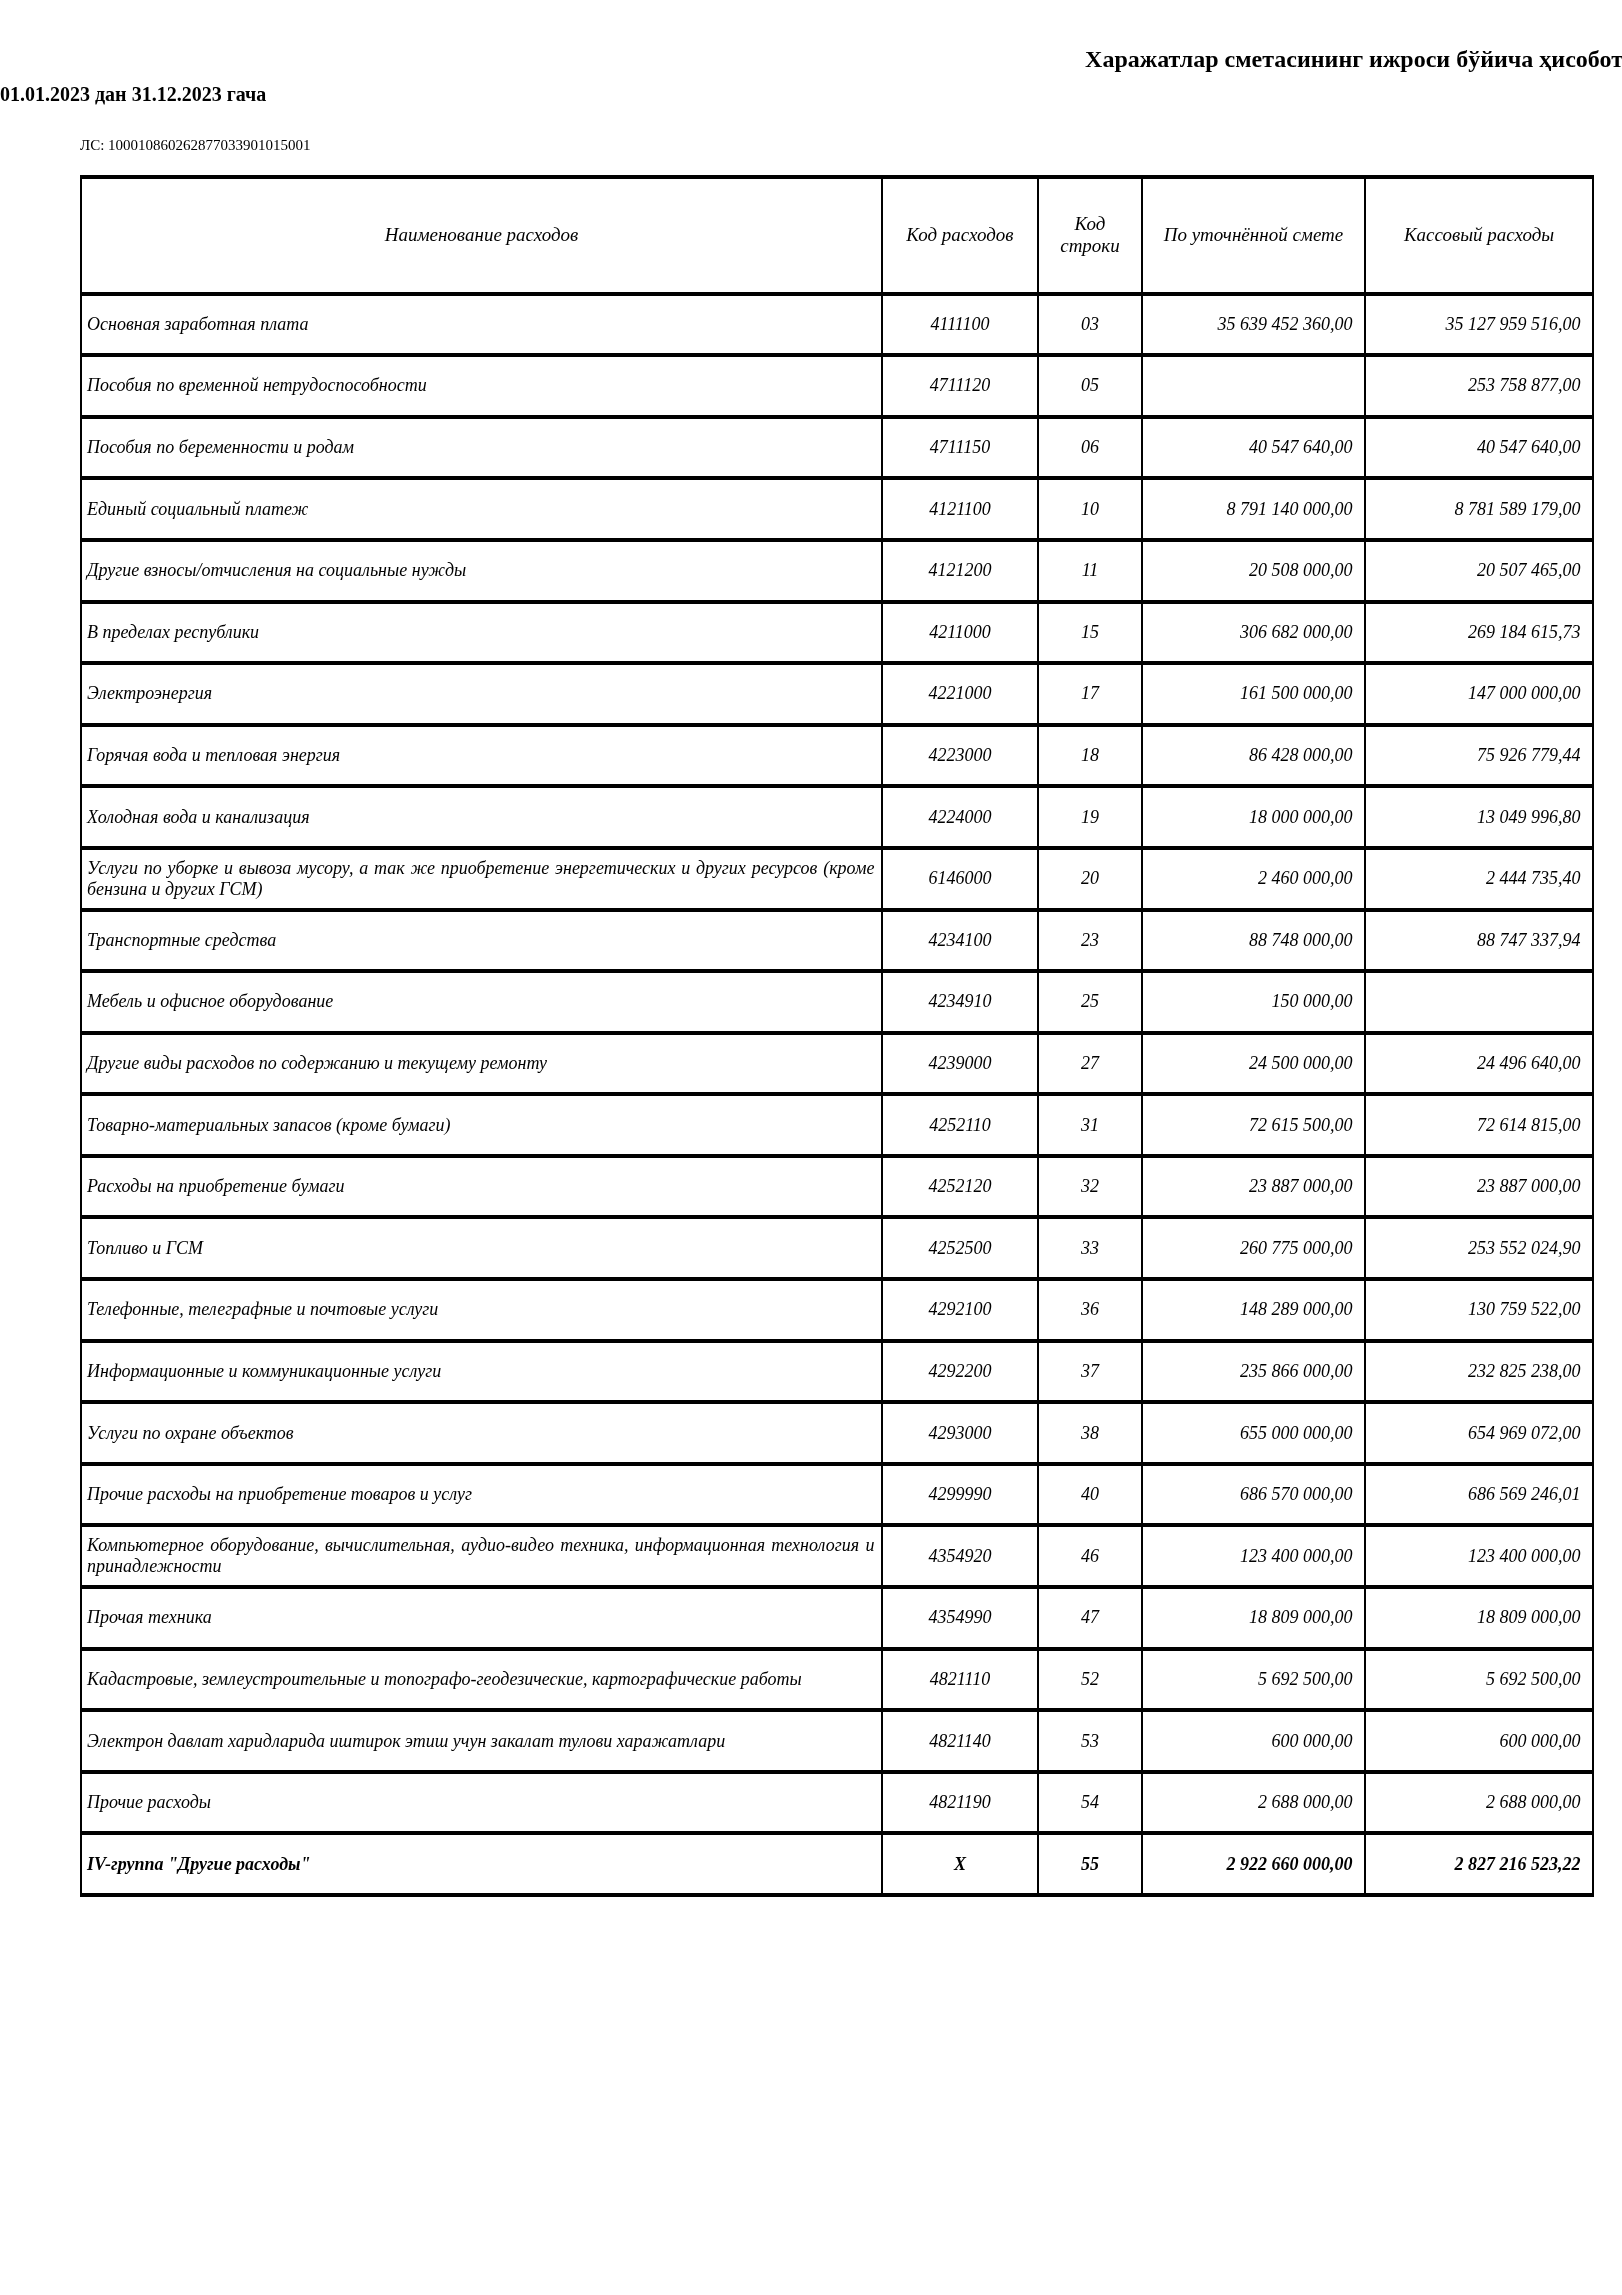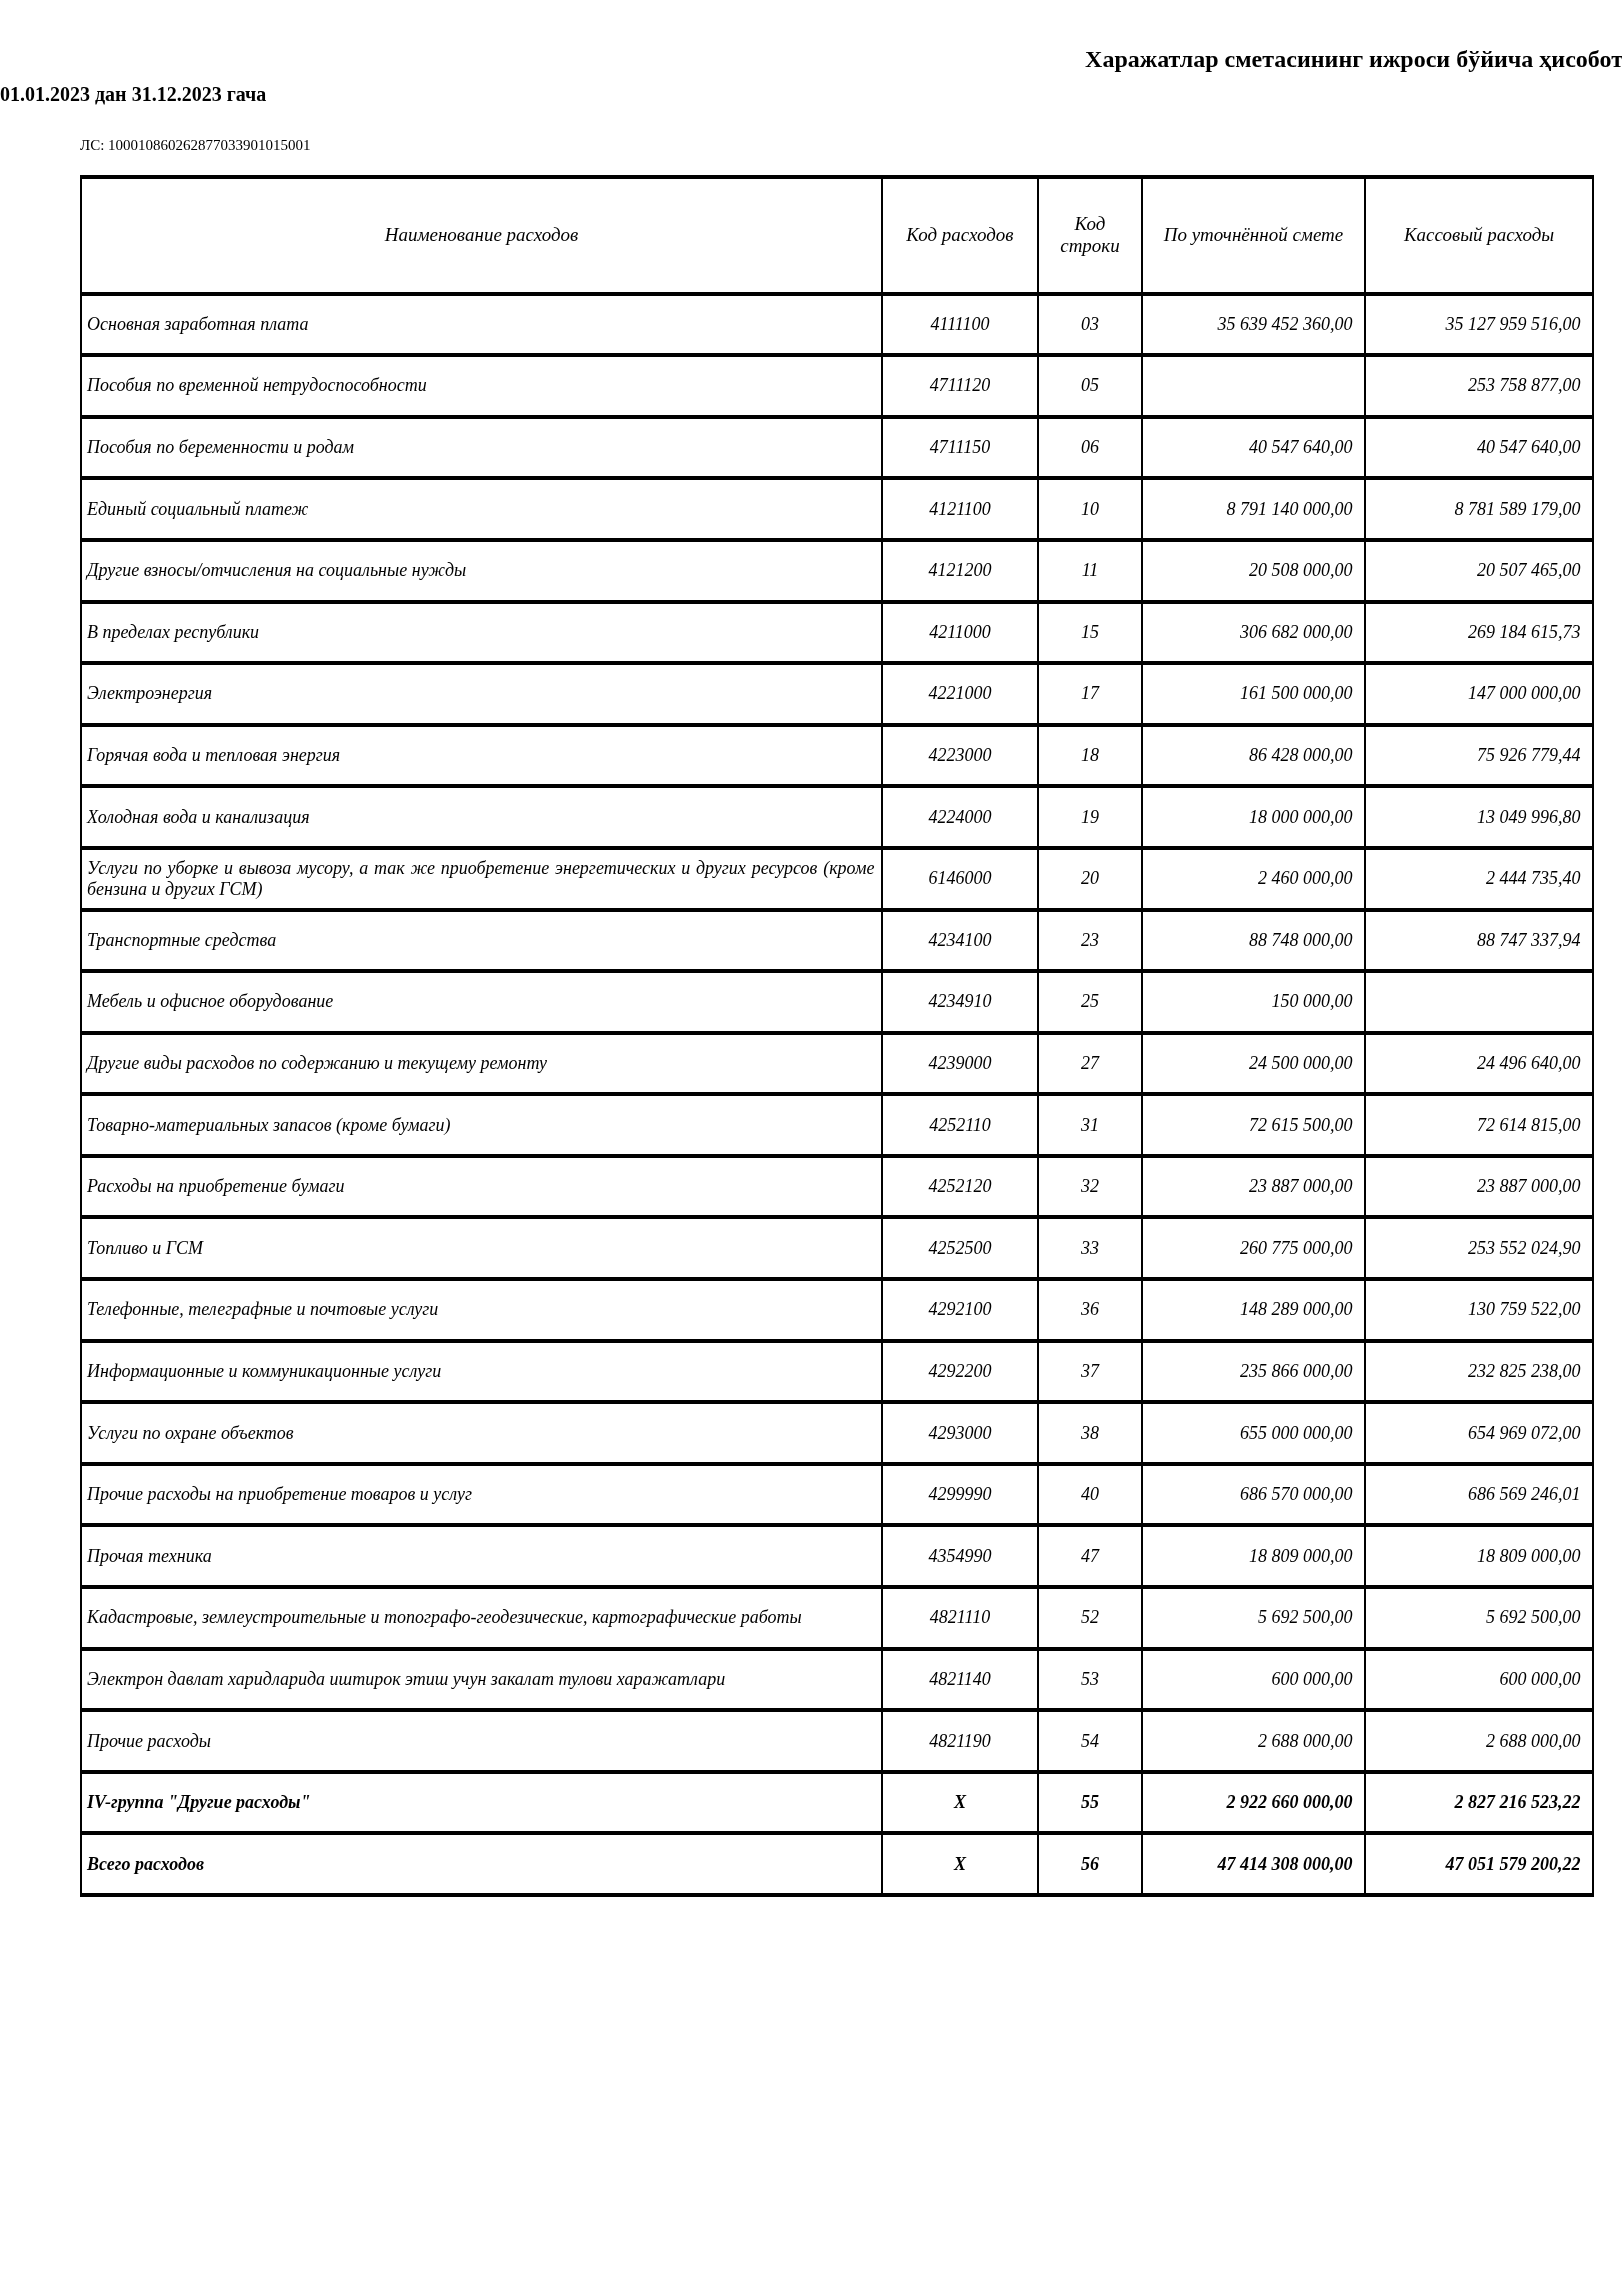--- a/index.html
+++ b/index.html
@@ -228,20 +228,27 @@
     <td class="cash-cell">654 969 072,00</td>
   </tr>
       <tr>
     <td class="name-cell">Прочие расходы на приобретение товаров и услуг</td>
     <td class="code-cell">4299990</td>
     <td class="line-cell">40</td>
     <td class="smeta-cell">686 570 000,00</td>
     <td class="cash-cell">686 569 246,01</td>
   </tr>
       <tr>
+    <td class="name-cell">Компьютерное оборудование, вычислительная, аудио-видео техника, информационная технология и принадлежности</td>
+    <td class="code-cell">4354920</td>
+    <td class="line-cell">46</td>
+    <td class="smeta-cell">123 400 000,00</td>
+    <td class="cash-cell">123 400 000,00</td>
+  </tr>
+      <tr>
     <td class="name-cell">Прочая техника</td>
     <td class="code-cell">4354990</td>
     <td class="line-cell">47</td>
     <td class="smeta-cell">18 809 000,00</td>
     <td class="cash-cell">18 809 000,00</td>
   </tr>
       <tr>
     <td class="name-cell">Кадастровые, землеустроительные и топографо-геодезические, картографические работы</td>
     <td class="code-cell">4821110</td>
     <td class="line-cell">52</td>
@@ -262,22 +269,15 @@
     <td class="smeta-cell">2 688 000,00</td>
     <td class="cash-cell">2 688 000,00</td>
   </tr>
       <tr class="total-row">
     <td class="name-cell">IV-группа "Другие расходы"</td>
     <td class="code-cell">X</td>
     <td class="line-cell">55</td>
     <td class="smeta-cell">2 922 660 000,00</td>
     <td class="cash-cell">2 827 216 523,22</td>
   </tr>
-      <tr class="total-row">
-    <td class="name-cell">Всего расходов</td>
-    <td class="code-cell">X</td>
-    <td class="line-cell">56</td>
-    <td class="smeta-cell">47 414 308 000,00</td>
-    <td class="cash-cell">47 051 579 200,22</td>
-  </tr>
     </tbody>
 </table>
 
 
 </body></html>

